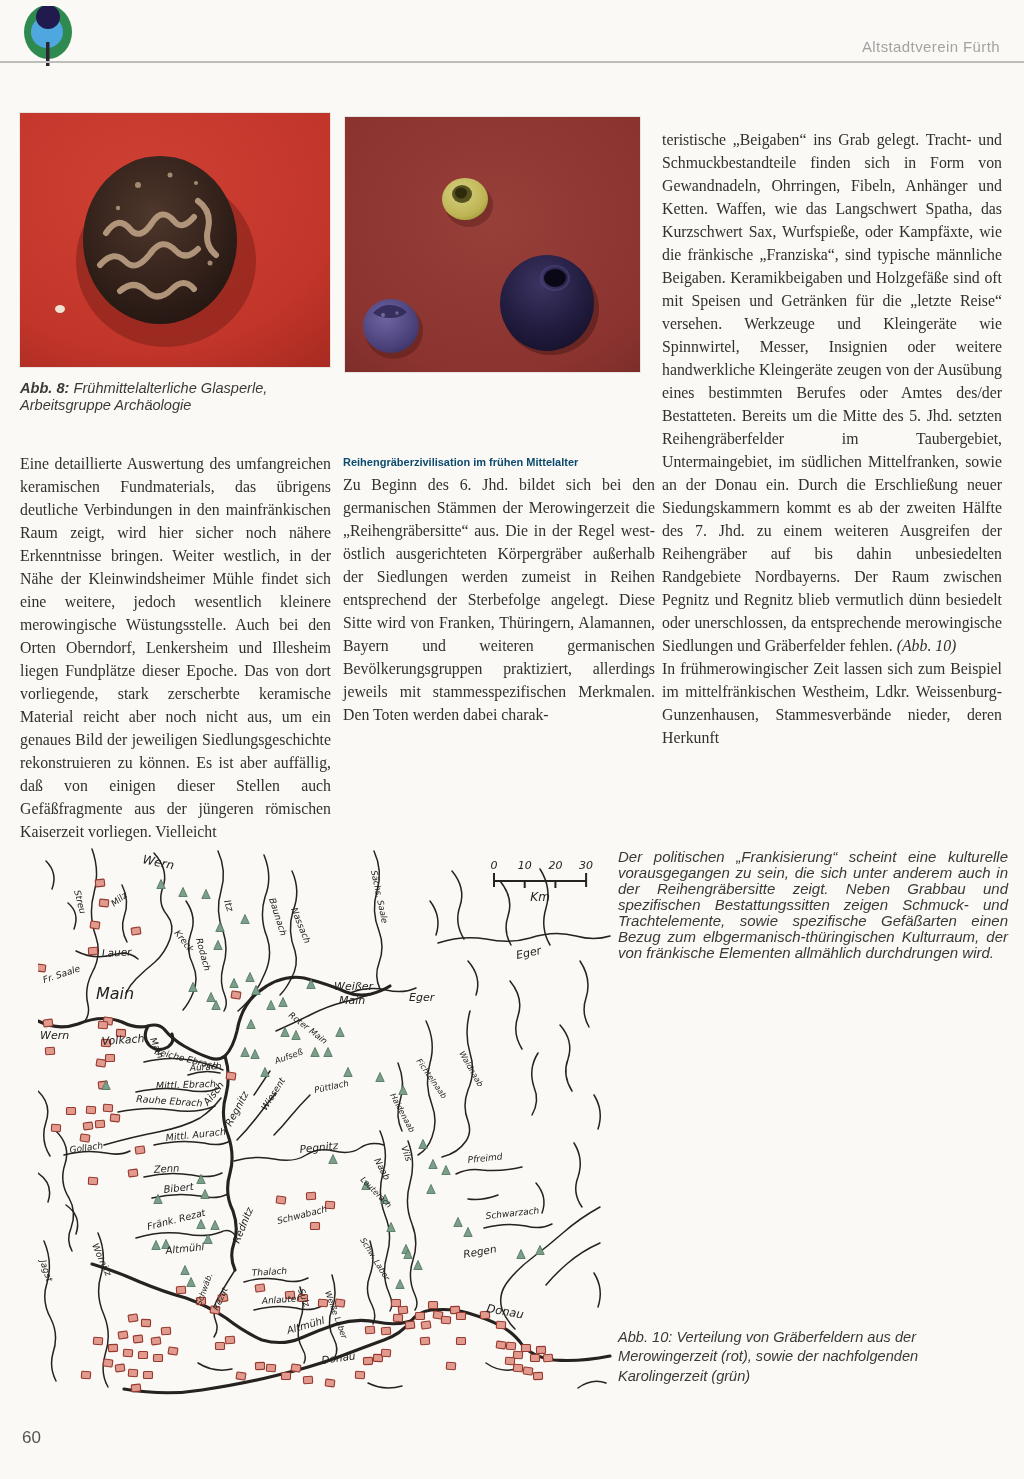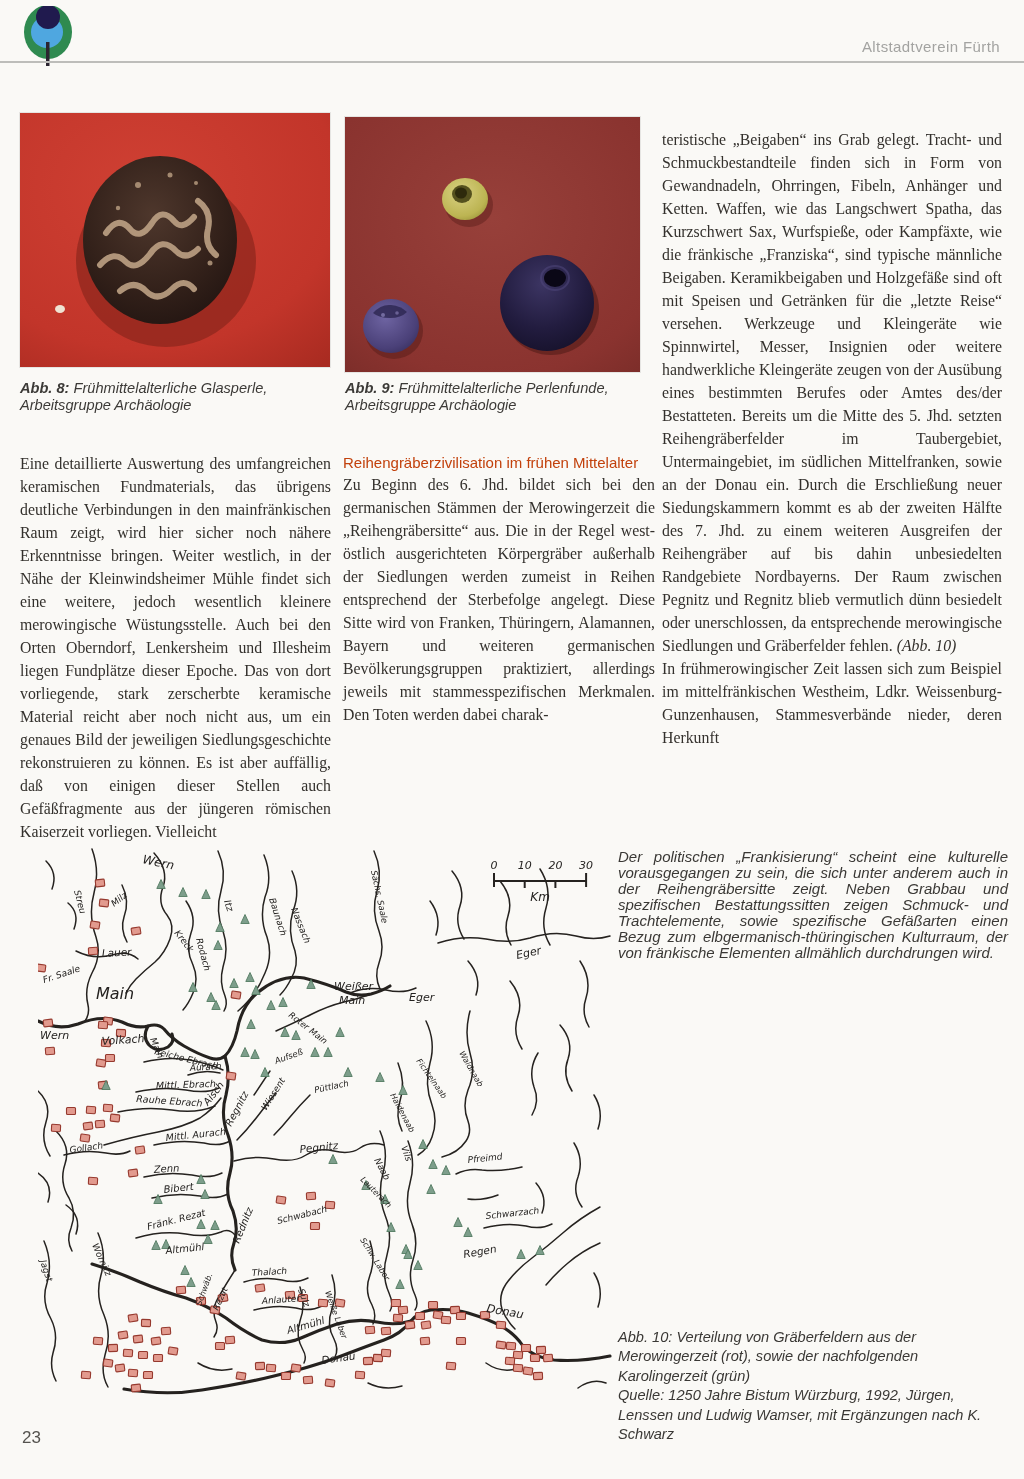--- a/index.html
+++ b/index.html
@@ -15,22 +15,22 @@
   
   .photo{position:absolute;box-shadow:0 0 0 1px rgba(0,0,0,.08);}
   .photo svg{display:block;}
   .caption{position:absolute;font-family:"Liberation Sans",sans-serif;font-style:italic;
     font-size:14.6px;line-height:17px;color:#3c3a37;}
   .caption b{font-style:italic;}
   
   .col{position:absolute;font-size:15.8px;line-height:23px;text-align:justify;color:#33302c;margin-top:24px;}
   .col p{margin:0;}
   .col .ref{font-style:italic;}
-  .subhead{font-family:"Liberation Sans",sans-serif;font-weight:normal;font-size:15px;
-    line-height:21px;margin:14px 0 4px 0;text-align:left;color:#c2410c;}
+  .subhead{font-family:"Liberation Sans",sans-serif;font-weight:bold;font-size:11px;
+    line-height:21px;margin:14px 0 4px 0;text-align:left;color:#0c4a6e;}
   
   .map{position:absolute;left:38px;top:843px;}
   .map svg{display:block;}
   .map text{font-family:"DejaVu Sans",sans-serif;font-style:italic;fill:#242220;}
   .river{fill:none;stroke:#25221f;stroke-width:1.5;stroke-linecap:round;stroke-linejoin:round;}
   .river-thick{stroke-width:3.1;}
   
   .side-note{position:absolute;left:618px;top:849px;width:390px;
     font-family:"Liberation Sans",sans-serif;font-style:italic;font-size:15px;
     line-height:16px;color:#3a3835;text-align:justify;}
@@ -127,23 +127,20 @@
         <circle cx="52" cy="196" r="1.8" fill="#8d84bb" opacity=".6"></circle>
       <ellipse cx="206" cy="192" rx="48" ry="46" fill="#4e1915" opacity=".55"></ellipse>
       <ellipse cx="202" cy="186" rx="47" ry="48" fill="url(#nb)"></ellipse>
       <ellipse cx="210" cy="161" rx="11" ry="9" fill="#0a0716"></ellipse>
       <ellipse cx="210" cy="161" rx="14" ry="12" fill="none" stroke="#4c4478" stroke-width="2" opacity=".6"></ellipse>
     </svg>
   </div>
 
   <div class="caption" style="left:20px;top:380px;width:300px;">
     <b>Abb. 8:</b><span> Frühmittelalterliche Glasperle, Arbeitsgruppe Archäologie</span>
-  </div>
-  <div class="caption" style="left:345px;top:380px;width:300px;">
-    <b>Abb. 9:</b><span> Frühmittelalterliche Perlenfunde, Arbeitsgruppe Archäologie</span>
   </div>
 
   <div class="col" style="left:20px;top:428px;width:311px;">
     <p>Eine detaillierte Auswertung des umfangreichen keramischen Fundmaterials, das übrigens deutliche Verbindungen in den mainfränkischen Raum zeigt, wird hier sicher noch nähere Erkenntnisse bringen. Weiter westlich, in der Nähe der Kleinwindsheimer Mühle findet sich eine weitere, jedoch wesentlich kleinere merowingische Wüstungsstelle. Auch bei den Orten Oberndorf, Lenkersheim und Illesheim liegen Fundplätze dieser Epoche. Das von dort vorliegende, stark zerscherbte keramische Material reicht aber noch nicht aus, um ein genaues Bild der jeweiligen Siedlungsgeschichte rekonstruieren zu können. Es ist aber auffällig, daß von einigen dieser Stellen auch Gefäßfragmente aus der jüngeren römischen Kaiserzeit vorliegen. Vielleicht</p>
   </div>
 
   <div class="col" style="left:343px;top:428px;width:312px;">
     <p class="subhead">Reihengräberzivilisation im frühen Mittelalter</p>
     <p>Zu Beginn des 6. Jhd. bildet sich bei den germanischen Stämmen der Merowingerzeit die „Reihengräbersitte“ aus. Die in der Regel west-östlich ausgerichteten Körpergräber außerhalb der Siedlungen werden zumeist in Reihen entsprechend der Sterbefolge angelegt. Diese Sitte wird von Franken, Thüringern, Alamannen, Bayern und weiteren germanischen Bevölkerungsgruppen praktiziert, allerdings jeweils mit stammesspezifischen Merkmalen. Den Toten werden dabei charak-</p>
   </div>
@@ -457,17 +454,16 @@
           <text x="548.1" y="26" font-size="11" text-anchor="middle" font-style="normal">30</text>
           <text x="502.05" y="58" font-size="12" text-anchor="middle" font-style="normal">Km</text>
         </g>
     </svg>
   </div>
 
   <div class="side-note">Der politischen „Frankisierung“ scheint eine kulturelle vorausgegangen zu sein, die sich unter anderem auch in der Reihengräbersitte zeigt. Neben Grabbau und spezifischen Bestattungssitten zeigen Schmuck- und Trachtelemente, sowie spezifische Gefäßarten einen Bezug zum elbgermanisch-thüringischen Kulturraum, der von fränkische Elementen allmählich durchdrungen wird.</div>
 
   <div class="map-caption">
     <p>Abb. 10: Verteilung von Gräberfeldern aus der Merowingerzeit (rot), sowie der nachfolgenden Karolingerzeit (grün)</p>
-    <p>Quelle: 1250 Jahre Bistum Würzburg, 1992, Jürgen, Lenssen und Ludwig Wamser, mit Ergänzungen nach K. Schwarz</p>
-  </div>
-
-  <div class="page-num">23</div>
+  </div>
+
+  <div class="page-num">60</div>
 </div>
 
 </body></html>

